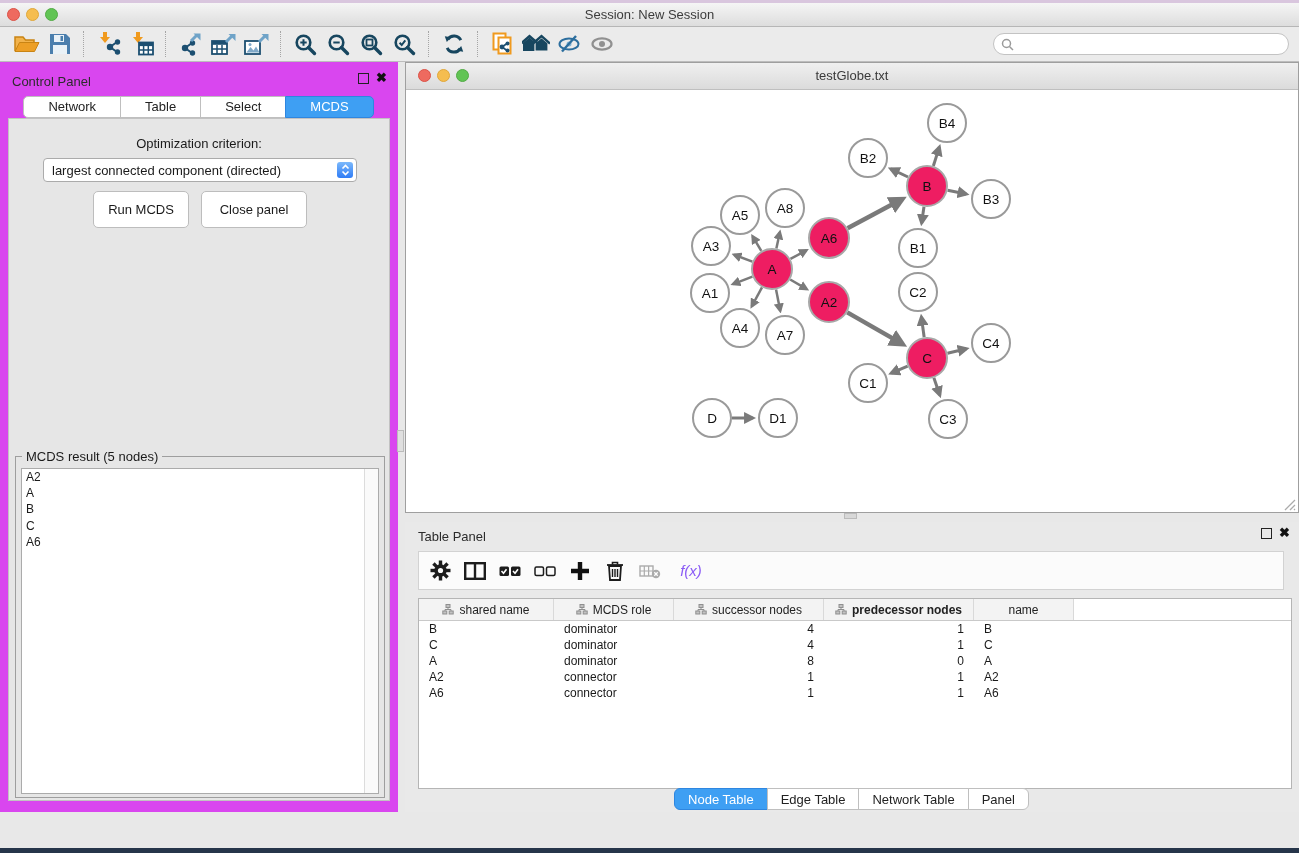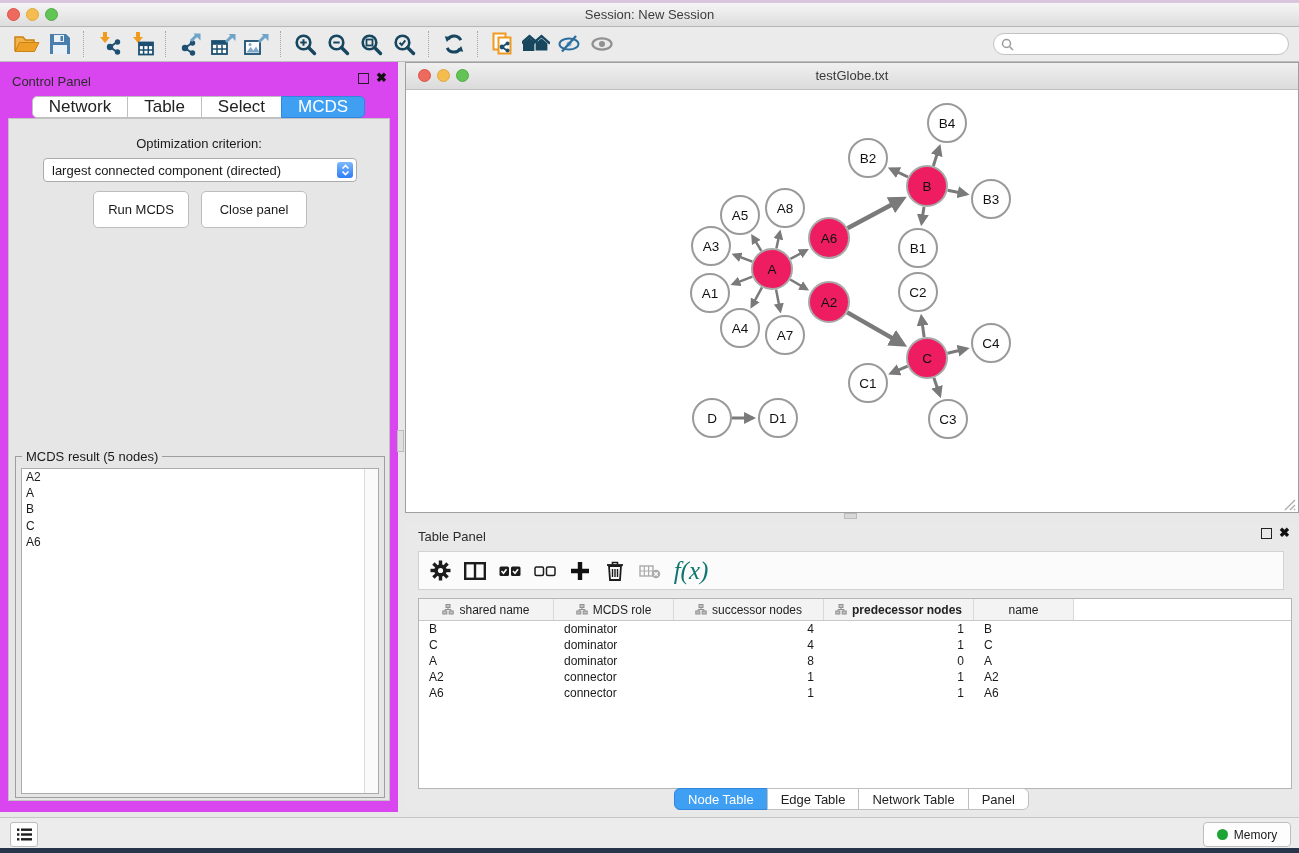--- a/index.html
+++ b/index.html
@@ -17,21 +17,21 @@
   .sep{width:1px;height:26px;border-left:1px dotted #A5A5A5;margin:0 7px}
   .search-wrap{margin-left:auto;width:296px;height:22px;background:#fff;border:1px solid #C3C3C3;border-radius:12px;
                display:flex;align-items:center;padding:0 7px;box-sizing:border-box}
   .search-wrap input{border:none;outline:none;flex:1;font-size:12px;margin-left:5px;background:transparent;font-family:"Liberation Sans",sans-serif}
   
   .ctrl{left:0;top:62px;width:398px;height:750px;background:#d946ef}
   .panel-title{font-size:13px;color:#2c2c2c}
   .float-ic{width:9px;height:9px;border:1.5px solid #222;display:inline-block}
   .close-ic{font-size:13px;font-weight:bold;color:#111;line-height:10px}
   #ctrl-tabs{position:absolute;left:0;top:34px;width:398px;display:flex;justify-content:center}
-  .ctab{font-size:17px;padding:2px 16px;background:#fff;border:1px solid #BFBFBF;margin-left:-1px;color:#222;line-height:16px}
+  .ctab{font-size:13px;padding:2px 24px;background:#fff;border:1px solid #BFBFBF;margin-left:-1px;color:#222;line-height:16px}
   .ctab:first-child{border-radius:5px 0 0 5px}
   .ctab:last-child{border-radius:0 5px 5px 0}
   .ctab.active{background:var(--accent);border-color:#2E86E0;color:#fff}
   .ctrl-box{position:absolute;left:8px;top:56px;width:380px;height:681px;background:#E6E6E6;border:1px solid #C2C2C2}
   .opt-label{position:absolute;left:0;top:17px;width:100%;text-align:center;font-size:13px}
   .dropdown{position:absolute;left:34px;top:39px;width:312px;height:22px;background:#fff;border:1px solid #ABABAB;border-radius:4px;display:flex;align-items:center}
   .dropdown .val{font-size:13px;padding-left:8px;flex:1;white-space:nowrap;overflow:hidden}
   .stepper{width:16px;height:16px;margin-right:3px;border-radius:3px;background:linear-gradient(#7CB9FB,#2F7CF6);display:flex;align-items:center;justify-content:center}
   .btn{position:absolute;height:37px;background:#fff;border:1px solid #BDBDBD;border-radius:5px;font-size:13px;
        display:flex;align-items:center;justify-content:center;cursor:pointer;box-sizing:border-box}
@@ -47,21 +47,21 @@
   .net-title{position:absolute;width:100%;text-align:center;font-size:13px;color:#3A3A3A;line-height:26px}
   #graph-svg{position:absolute;left:0;top:27px}
   .grip{position:absolute;right:2px;bottom:2px;width:13px;height:13px}
   .vsplit-grip{left:397px;top:430px;width:7px;height:22px;background:#DFDFDF;border:1px solid #BBB;box-sizing:border-box}
   .hsplit-grip{left:844px;top:513px;width:13px;height:6px;background:#D8D8D8;border:1px solid #BBB;box-sizing:border-box}
   
   .tpanel{left:405px;top:522px;width:894px;height:290px;background:#E9E9E9}
   .t-toolbar{position:absolute;left:13px;top:29px;width:866px;height:39px;background:#FBFBFB;border:1px solid #D2D2D2;
              display:flex;align-items:center;padding-left:10px;box-sizing:border-box;gap:13px}
   .tpi{width:22px;height:24px;display:flex;align-items:center;justify-content:center;cursor:pointer}
-  .fx{font-family:Liberation Serif, serif;font-style:italic;font-size:25px;color:#0f766e}
+  .fx{font-family:Liberation Sans, sans-serif;font-style:italic;font-size:15px;color:#8b5cf6}
   .tablebox{position:absolute;left:13px;top:76px;width:872px;height:189px;background:#fff;border:1px solid #B5B5B5;overflow:hidden}
   .thead{display:flex;height:21px;border-bottom:1px solid #C9C9C9;background:#fff}
   .th{background:#F3F3F3;border-right:1px solid #D9D9D9;display:flex;align-items:center;justify-content:center;
       gap:5px;font-size:12px;color:#222;box-sizing:border-box}
   .tr{display:flex;height:16px;align-items:center}
   .td{font-size:12px;box-sizing:border-box;padding:0 10px;white-space:nowrap}
   
   #table-tabs{position:absolute;left:0;top:266px;width:100%;display:flex;justify-content:center}
   .btab{font-size:13px;padding:2.5px 13px;background:#fff;border:1px solid #BFBFBF;margin-left:-1px;color:#222}
   .btab:first-child{border-radius:6px 0 0 6px}
@@ -567,33 +567,15 @@
         </div>
     </div>
     <div id="table-tabs">
         <div class="btab active">Node Table</div>
         <div class="btab">Edge Table</div>
         <div class="btab">Network Table</div>
         <div class="btab">Panel</div>
       </div>
   </div>
 
-  <div class="abs statusbar">
-    <span class="status-btn">
-        <svg width="15" height="13" viewBox="0 0 15 13">
-          <g fill="#1c1c1c">
-            <rect x="0" y="0.5" width="2.4" height="2.4"></rect>
-            <rect x="4" y="0.5" width="11" height="2.4"></rect>
-            <rect x="0" y="5.3" width="2.4" height="2.4"></rect>
-            <rect x="4" y="5.3" width="11" height="2.4"></rect>
-            <rect x="0" y="10.1" width="2.4" height="2.4"></rect>
-            <rect x="4" y="10.1" width="11" height="2.4"></rect>
-          </g>
-        </svg>
-      </span>
-    <span class="mem-btn">
-      <span class="mem-dot"></span>
-      <span>Memory</span>
-    </span>
-  </div>
 
   <div class="abs bottomstrip"></div>
 </div>
 
 </body></html>

